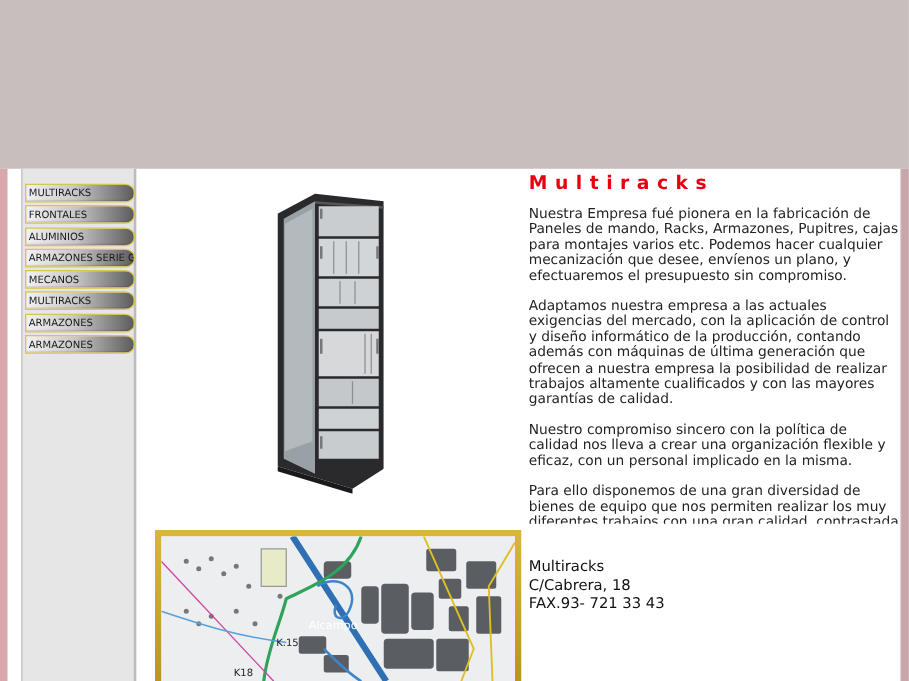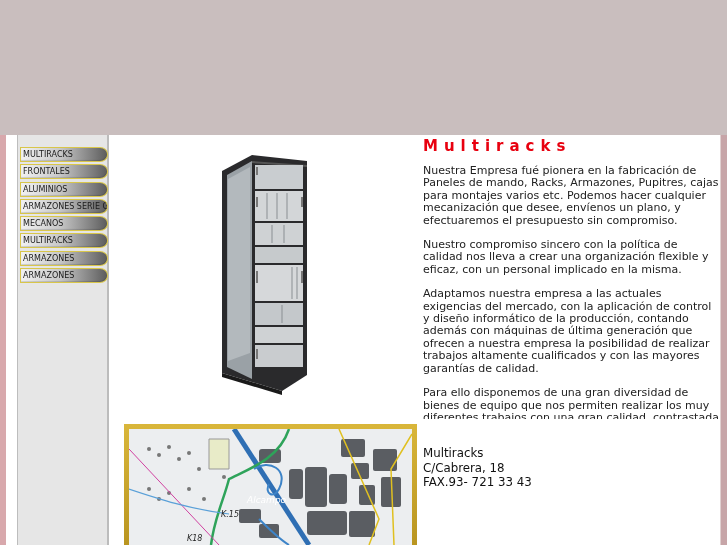--- a/index.html
+++ b/index.html
@@ -5,21 +5,21 @@
   html, body { margin:0; padding:0; }
   body { width:727px; height:545px; overflow:hidden; background:#c9bebe; position:relative; font-family:"DejaVu Sans", sans-serif; }
   .topbar { position:absolute; left:0; top:0; width:727px; height:135px; background:#c9bebe; }
   .page { position:absolute; left:0; top:135px; width:727px; height:410px; background:#ffffff; }
   .leftstripe { position:absolute; left:0; top:135px; width:6px; height:410px; background:#d8a8ac; }
   .rightstripe { position:absolute; left:720px; top:135px; width:7px; height:410px; background:#c7a5a8; border-left:1px solid #e0d0d0; }
   .sidebar { position:absolute; left:17px; top:135px; width:92px; height:410px; background:#e6e6e6; border-left:1px solid #bdbdbd; border-right:2px solid #bcbcbc; box-sizing:border-box; }
   .menu { position:absolute; left:20px; top:147px; width:88px; }
   .menu-item { display:block; height:13px; margin-bottom:2.3px; border:1px solid #d8c64a; border-radius:0 8px 8px 0 / 0 7px 7px 0; background:linear-gradient(to right, #f2f2f2 0%, #c8c8c8 45%, #7a7a7a 85%, #5c5c5c 100%); font-size:8px; line-height:13px; color:#1a1a1a; padding-left:2px; text-decoration:none; white-space:nowrap; overflow:hidden; box-shadow:inset 0 -1px 1px rgba(0,0,0,0.15); }
   .rack { position:absolute; left:222px; top:153px; width:85px; height:242px; }
-  .map-frame { position:absolute; left:124px; top:424px; width:293px; height:121px; background:linear-gradient(#d9b63a,#b99520); padding:5px 5px 0 5px; box-sizing:border-box;font-style:italic; }
+  .map-frame { position:absolute; left:124px; top:424px; width:293px; height:121px; background:linear-gradient(#d9b63a,#b99520); padding:5px 5px 0 5px; box-sizing:border-box; }
   .map { width:100%; height:100%; overflow:hidden; background:#eef0f2; }
   .content { position:absolute; left:423px; top:135px; width:296px; height:284px; overflow:hidden; }
   .title { color:#e8000f; font-weight:bold; font-size:15px; letter-spacing:6px; margin:2px 0 10px 0; font-family:"DejaVu Sans", sans-serif; }
   .para { font-size:11px; line-height:12.4px; color:#222; margin:0 0 12px 0; }
   .address { position:absolute; left:423px; top:446px; font-size:11.8px; line-height:14.6px; color:#111; }
   .address div { white-space:nowrap; }
 </style>
 </head>
 <body>
 
@@ -126,22 +126,22 @@
       <text x="118" y="74" font-size="9" fill="#fff" font-family="DejaVu Sans, sans-serif">Alcampo</text>
       <text x="92" y="88" font-size="8" fill="#222" font-family="DejaVu Sans, sans-serif">K.15</text>
       <text x="58" y="112" font-size="8" fill="#222" font-family="DejaVu Sans, sans-serif">K18</text>
     </svg>
   </div>
 </div>
 
 <div class="content">
   <h1 class="title">Multiracks</h1>
   <p class="para">Nuestra Empresa fué pionera en la fabricación de Paneles de mando, Racks, Armazones, Pupitres, cajas para montajes varios etc. Podemos hacer cualquier mecanización que desee, envíenos un plano, y efectuaremos el presupuesto sin compromiso.</p>
+  <p class="para">Adaptamos nuestra empresa a las actuales exigencias del mercado, con la aplicación de control y diseño informático de la producción, contando además con máquinas de última generación que ofrecen a nuestra empresa la posibilidad de realizar trabajos altamente cualificados y con las mayores garantías de calidad.</p>
   <p class="para">Nuestro compromiso sincero con la política de calidad nos lleva a crear una organización flexible y eficaz, con un personal implicado en la misma.</p>
-  <p class="para">Adaptamos nuestra empresa a las actuales exigencias del mercado, con la aplicación de control y diseño informático de la producción, contando además con máquinas de última generación que ofrecen a nuestra empresa la posibilidad de realizar trabajos altamente cualificados y con las mayores garantías de calidad.</p>
   <p class="para">Para ello disponemos de una gran diversidad de bienes de equipo que nos permiten realizar los muy diferentes trabajos con una gran calidad, contrastada a lo largo de más de 35 años por una gran variedad de clientes de alta importancia a nivel nacional e internacional.</p>
 </div>
 
 <div class="address">
   <div>Multiracks</div>
   <div>C/Cabrera, 18</div>
   <div>FAX.93- 721 33 43</div>
 </div>
 
 </body></html>

